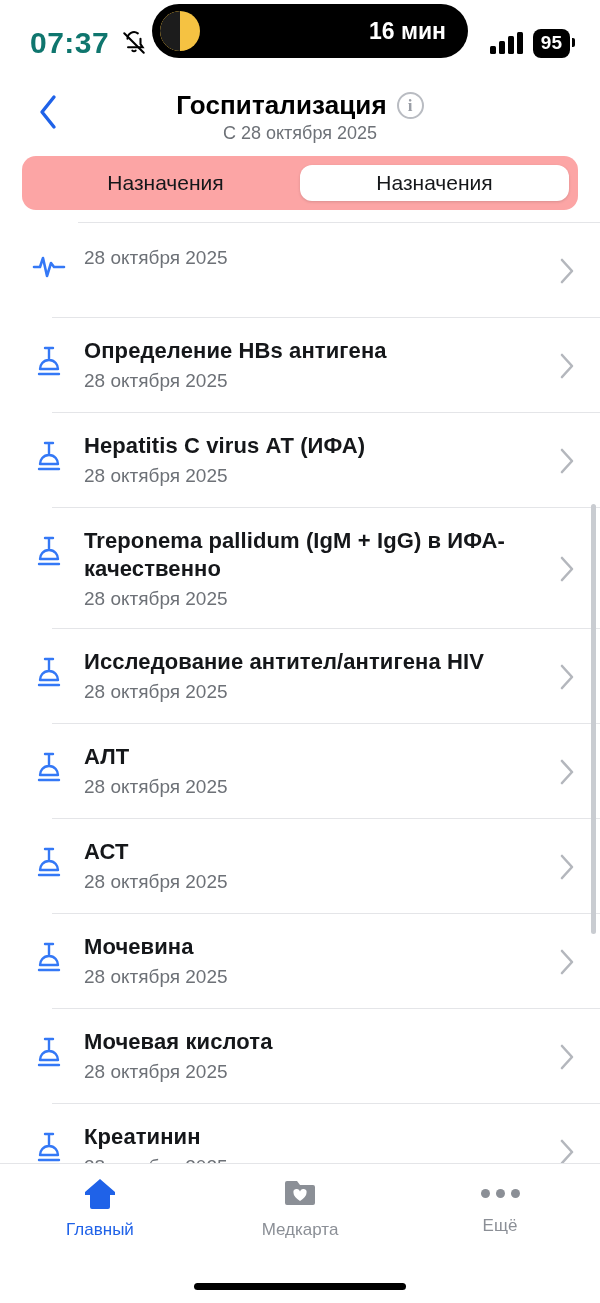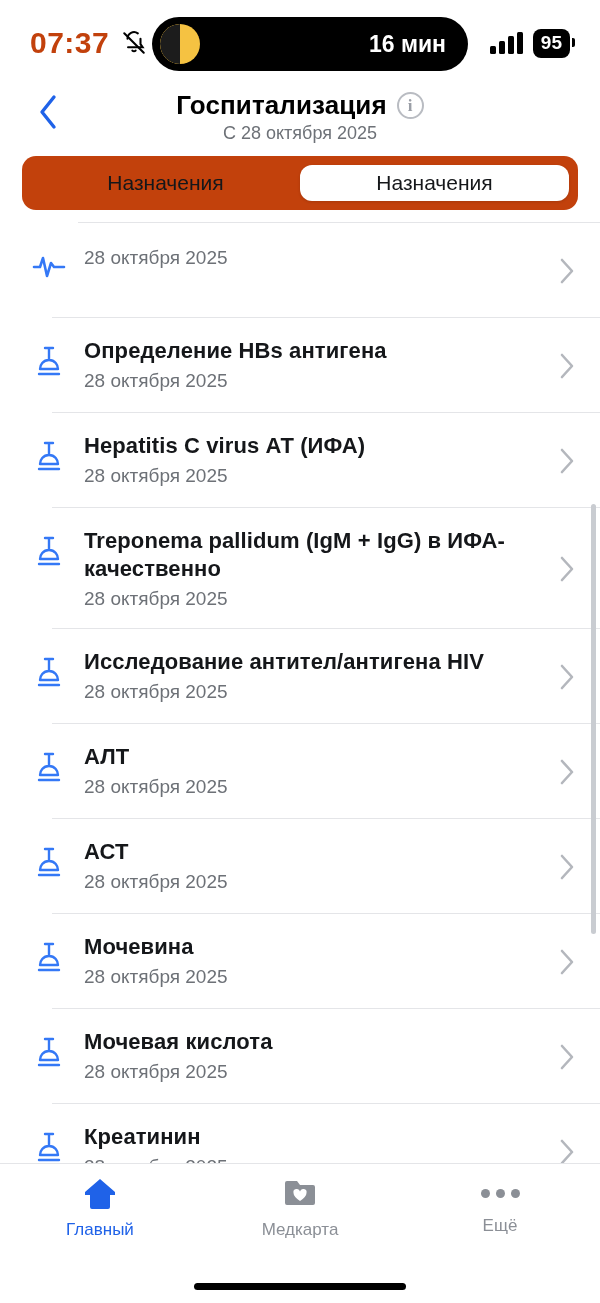--- a/index.html
+++ b/index.html
@@ -24,31 +24,31 @@
     flex: 0 0 86px;
     display: flex;
     align-items: center;
     padding: 0 30px;
     position: relative;
   }
   .sb-time {
     font-size: 30px;
     font-weight: bold;
     letter-spacing: 0.5px;
-    color: #c2410c;
+    color: #0f766e;
   }
   .sb-bell {
     margin-left: 12px;
     display: flex;
     align-items: center;
   }
   .dynamic-island {
     position: absolute;
     left: 152px;
-    top: 17px;
+    top: 4px;
     width: 316px;
     height: 54px;
     border-radius: 28px;
     background: #000000;
     display: flex;
     align-items: center;
     padding: 0 22px 0 8px;
     justify-content: space-between;
   }
   .di-circle {
@@ -147,21 +147,21 @@
     color: #6d7177;
     margin-top: 2px;
   }
 
   
   .segmented-wrap {
     flex: 0 0 74px;
     padding: 8px 22px 0;
   }
   .segmented {
-    background: #c2410c;
+    background: #fca5a5;
     border-radius: 14px;
     height: 54px;
     display: flex;
     padding: 9px;
   }
   .seg {
     flex: 1;
     display: flex;
     align-items: center;
     justify-content: center;

